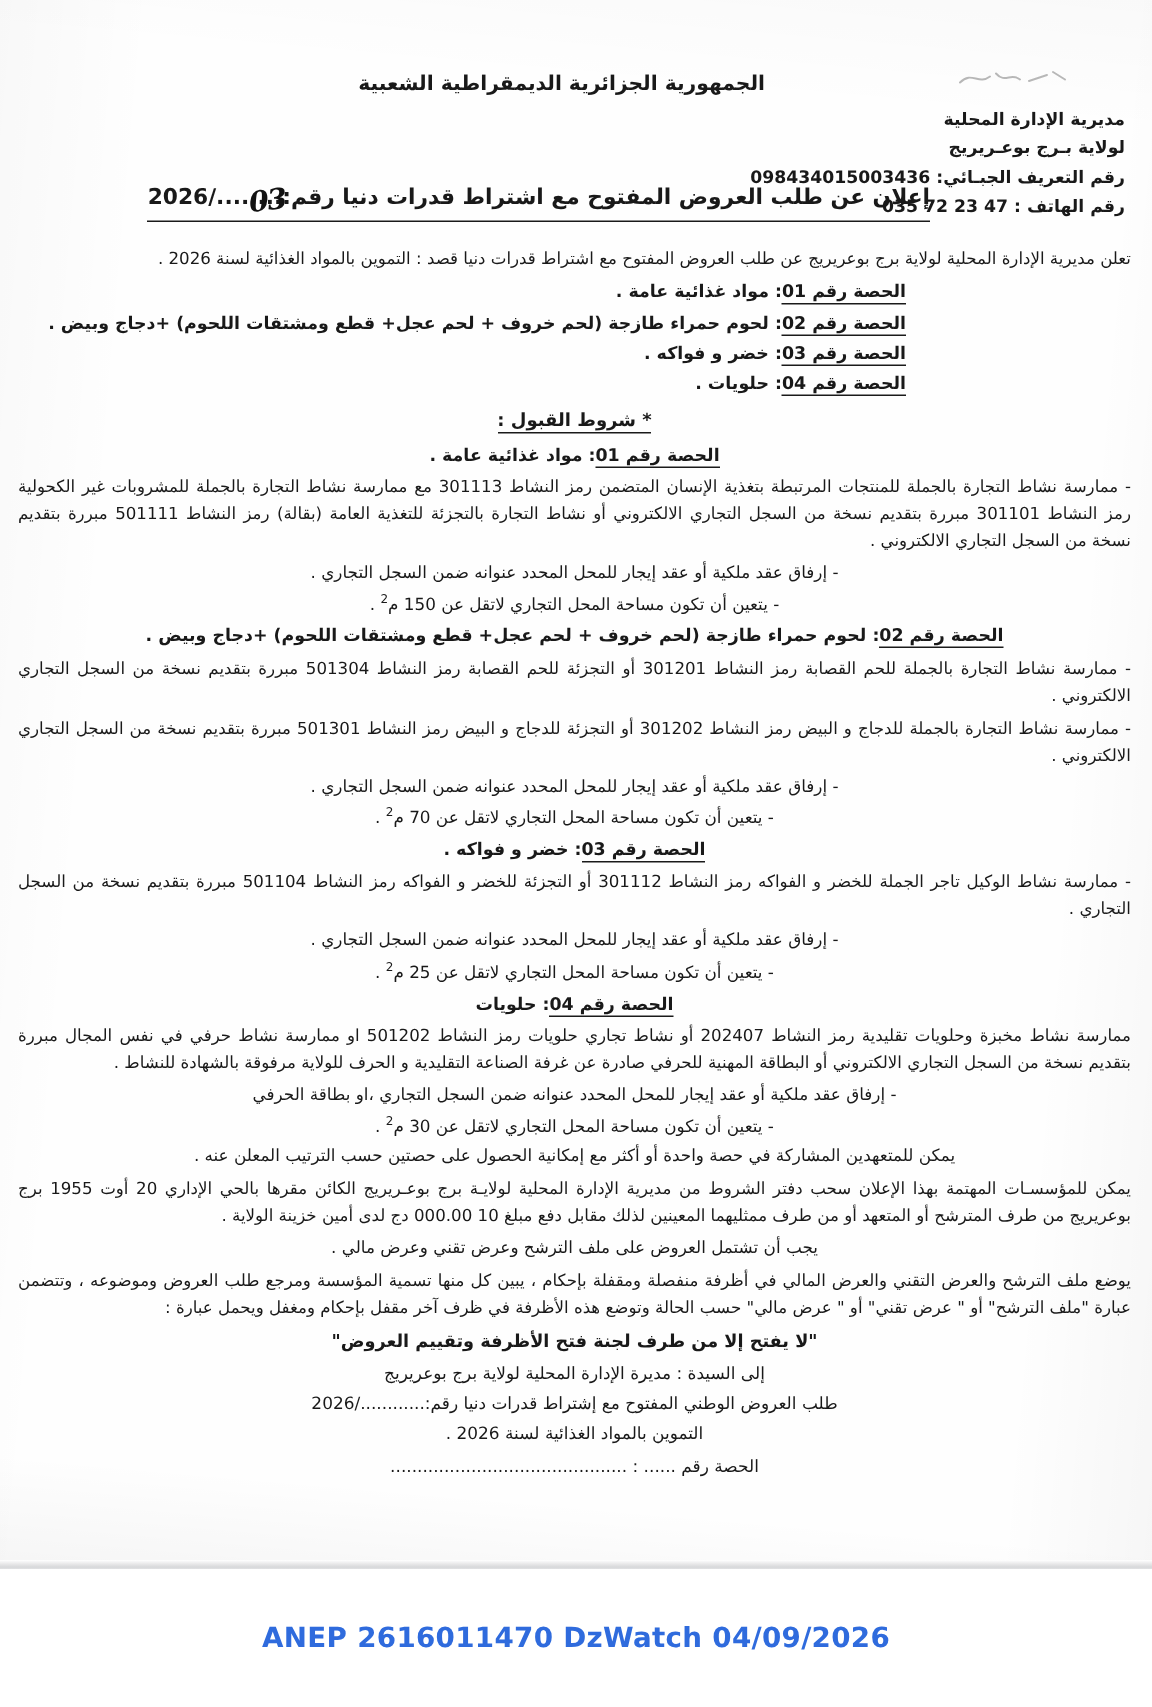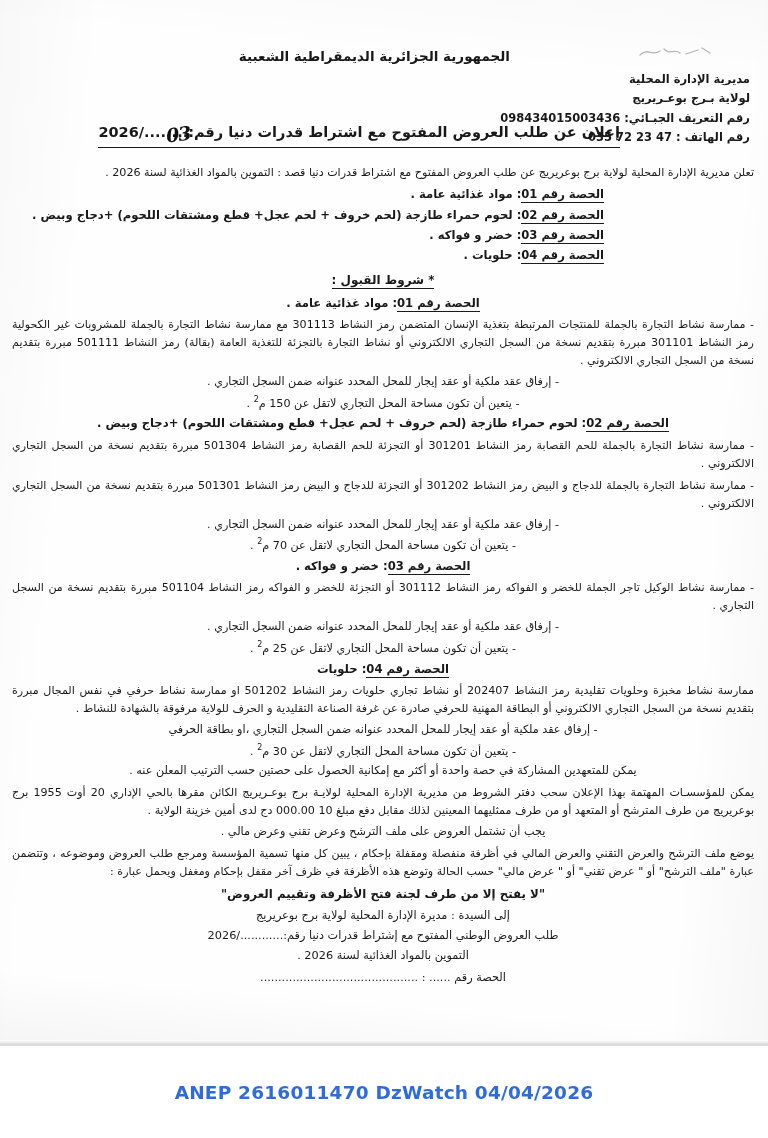--- a/index.html
+++ b/index.html
@@ -228,14 +228,14 @@
           <span>الحصة رقم ...... : </span><span class="long-dots">............................................</span>
         </p>
       </div>
 
     </div>
   </div>
   <div id="page-bottom-edge"></div>
 </div>
 
 <div id="footer-banner">
-  <div id="anep-text" style="color: rgb(47, 107, 221);">ANEP 2616011470 DzWatch 04/04/2026</div>
+  <div id="anep-text" style="color: rgb(47, 107, 221);">ANEP 2616011470 DzWatch 04/09/2026</div>
 </div>
 
 </body></html>

